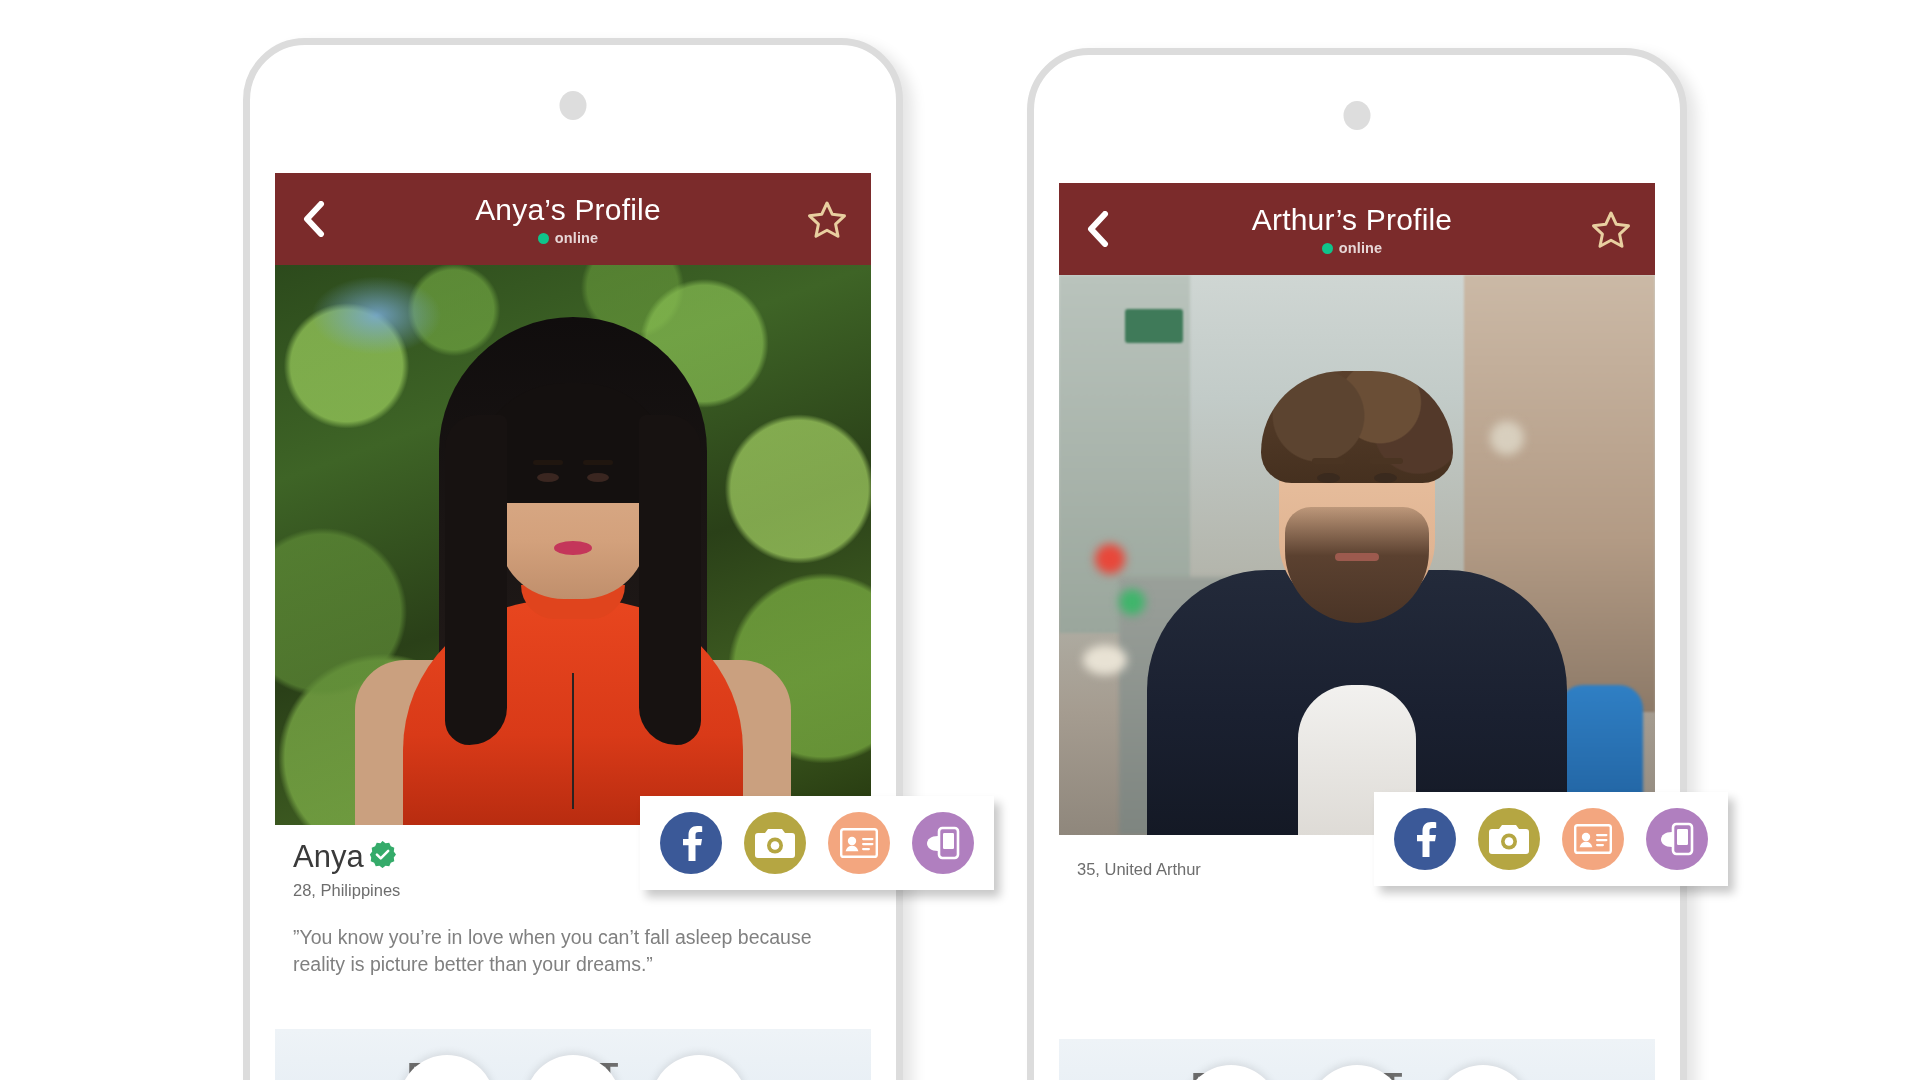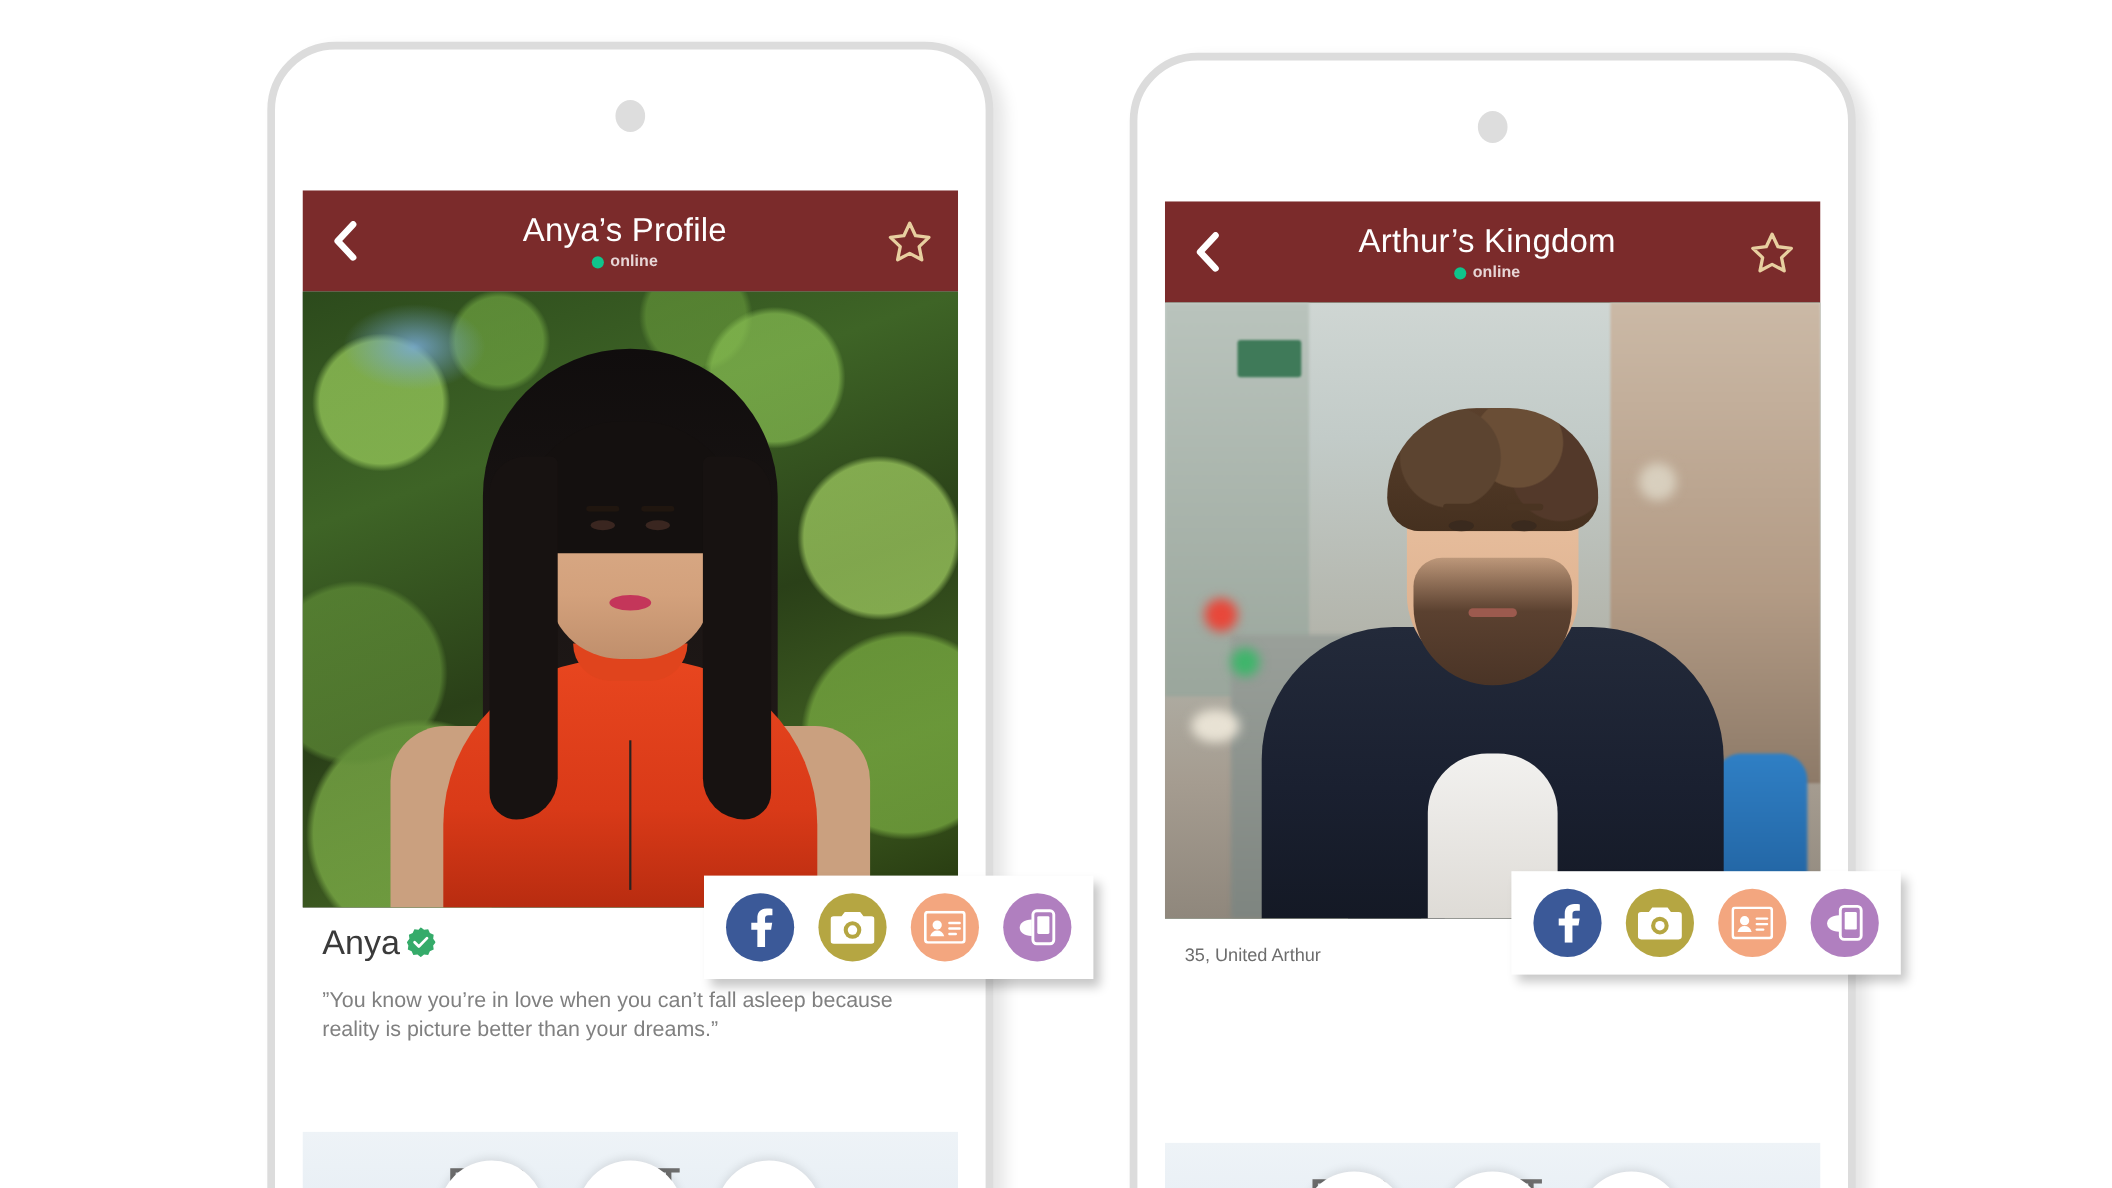--- a/index.html
+++ b/index.html
@@ -253,21 +253,21 @@
   }
   .art-eye { position:absolute; width:23px; height:10px; background:#3a2a1e; border-radius:50%; }
   .art-eye.l { left:50%; margin-left:-40px; top:198px; }
   .art-eye.r { left:50%; margin-left:17px;  top:198px; }
   .art-brow { position:absolute; width:34px; height:6px; background:#4a3422; border-radius:3px; }
   .art-brow.l { left:50%; margin-left:-45px; top:183px; }
   .art-brow.r { left:50%; margin-left:12px;  top:183px; }
 
   
   .info { padding: 16px 18px 0 18px; background:#fff; }
-  .name-row { display:flex; align-items:center; gap:5px; }
+  .name-row { display:flex; align-items:flex-start; gap:5px; }
   .name {
     font-size: 31px; color: #3a3a3a; font-weight: 400; line-height:1;
   }
   .verified { width: 27px; height: 27px; flex:0 0 auto; }
   .meta {
     margin-top: 9px;
     font-size: 16.5px; color:#6d6d6d; font-weight:400;
   }
   .quote {
     margin-top: 24px;
@@ -372,20 +372,21 @@
       <div class="info">
         <div class="name-row">
           <span class="name">Anya</span>
           <span class="verified">
             <svg width="27" height="27" viewBox="0 0 28 28" aria-hidden="true">
               <path d="M14 1.2l3.1 2.4 3.9-.5 1.6 3.6 3.6 1.6-.5 3.9 2.4 3.1-2.4 3.1.5 3.9-3.6 1.6-1.6 3.6-3.9-.5-3.1 2.4-3.1-2.4-3.9.5-1.6-3.6-3.6-1.6.5-3.9L.9 15.3l2.4-3.1-.5-3.9 3.6-1.6L8 3.1l3.9.5z" fill="#35ab6a" transform="translate(0,-1.3)"></path>
               <path d="M8.2 14.1 L12.2 18.1 L19.9 10.2" fill="none" stroke="#ffffff" stroke-width="2.6" stroke-linecap="round" stroke-linejoin="round"></path>
             </svg>
           </span>
         </div>
+        <div class="meta">28, Philippines</div>
         <div class="quote">”You know you’re in love when you can’t fall asleep because reality is picture better than your dreams.”</div>
       </div>
 
       <div class="bottom-band">
         <div class="band-word w1">PER</div>
         <div class="band-word w2">IT</div>
         <div class="action-row">
           <div class="abtn">
             
           </div>
@@ -438,21 +439,21 @@
 
     <div class="screen">
 
       <div class="app-header">
         <div class="back-chevron">
           <svg width="26" height="36" viewBox="0 0 26 36" aria-hidden="true">
             <path d="M20 3 L6 18 L20 33" fill="none" stroke="#ffffff" stroke-width="6" stroke-linecap="round" stroke-linejoin="round"></path>
           </svg>
         </div>
         <div class="header-center">
-          <div class="header-title">Arthur’s Kingdom</div>
+          <div class="header-title">Arthur’s Profile</div>
           <div class="online-row">
             <span class="online-dot"></span>
             <span class="online-text">online</span>
           </div>
         </div>
         <div class="star-btn">
           <svg width="40" height="39" viewBox="0 0 40 39" aria-hidden="true">
             <path d="M20 3 L25.3 14.3 L37.5 15.8 L28.6 24.2 L31 36.2 L20 30.3 L9 36.2 L11.4 24.2 L2.5 15.8 L14.7 14.3 Z" fill="none" stroke="#e8cfa0" stroke-width="3" stroke-linejoin="round"></path>
           </svg>
         </div>

